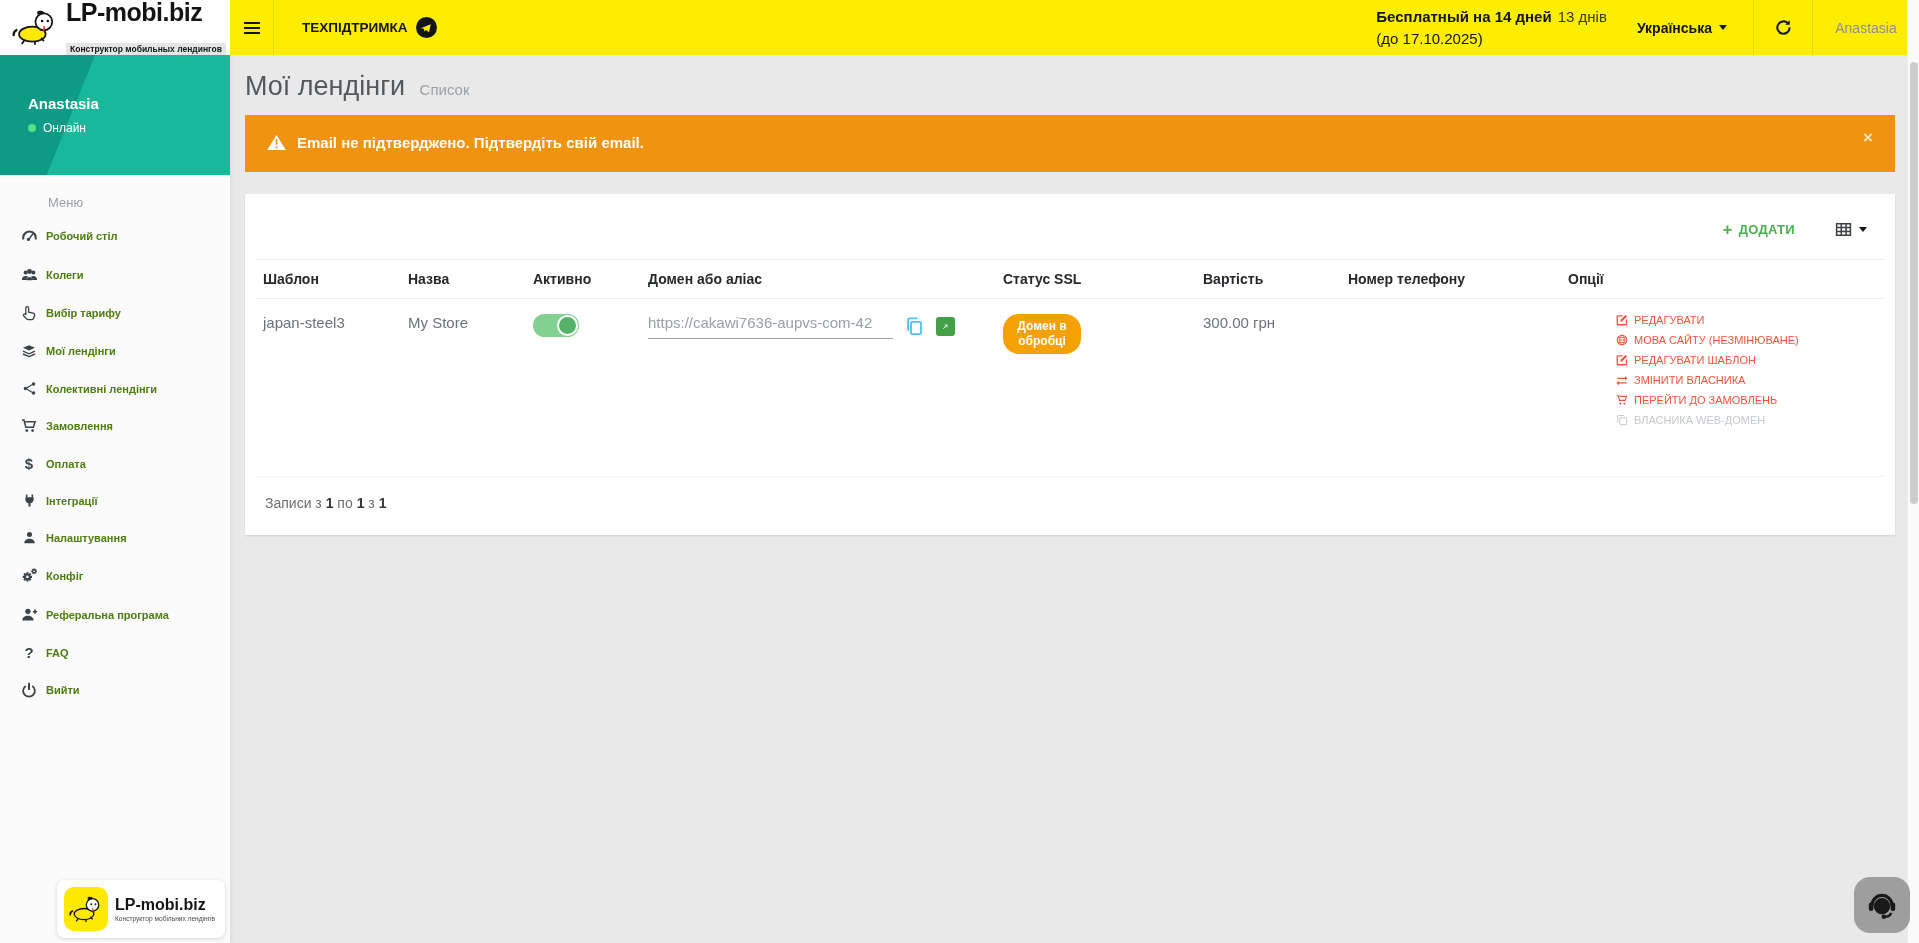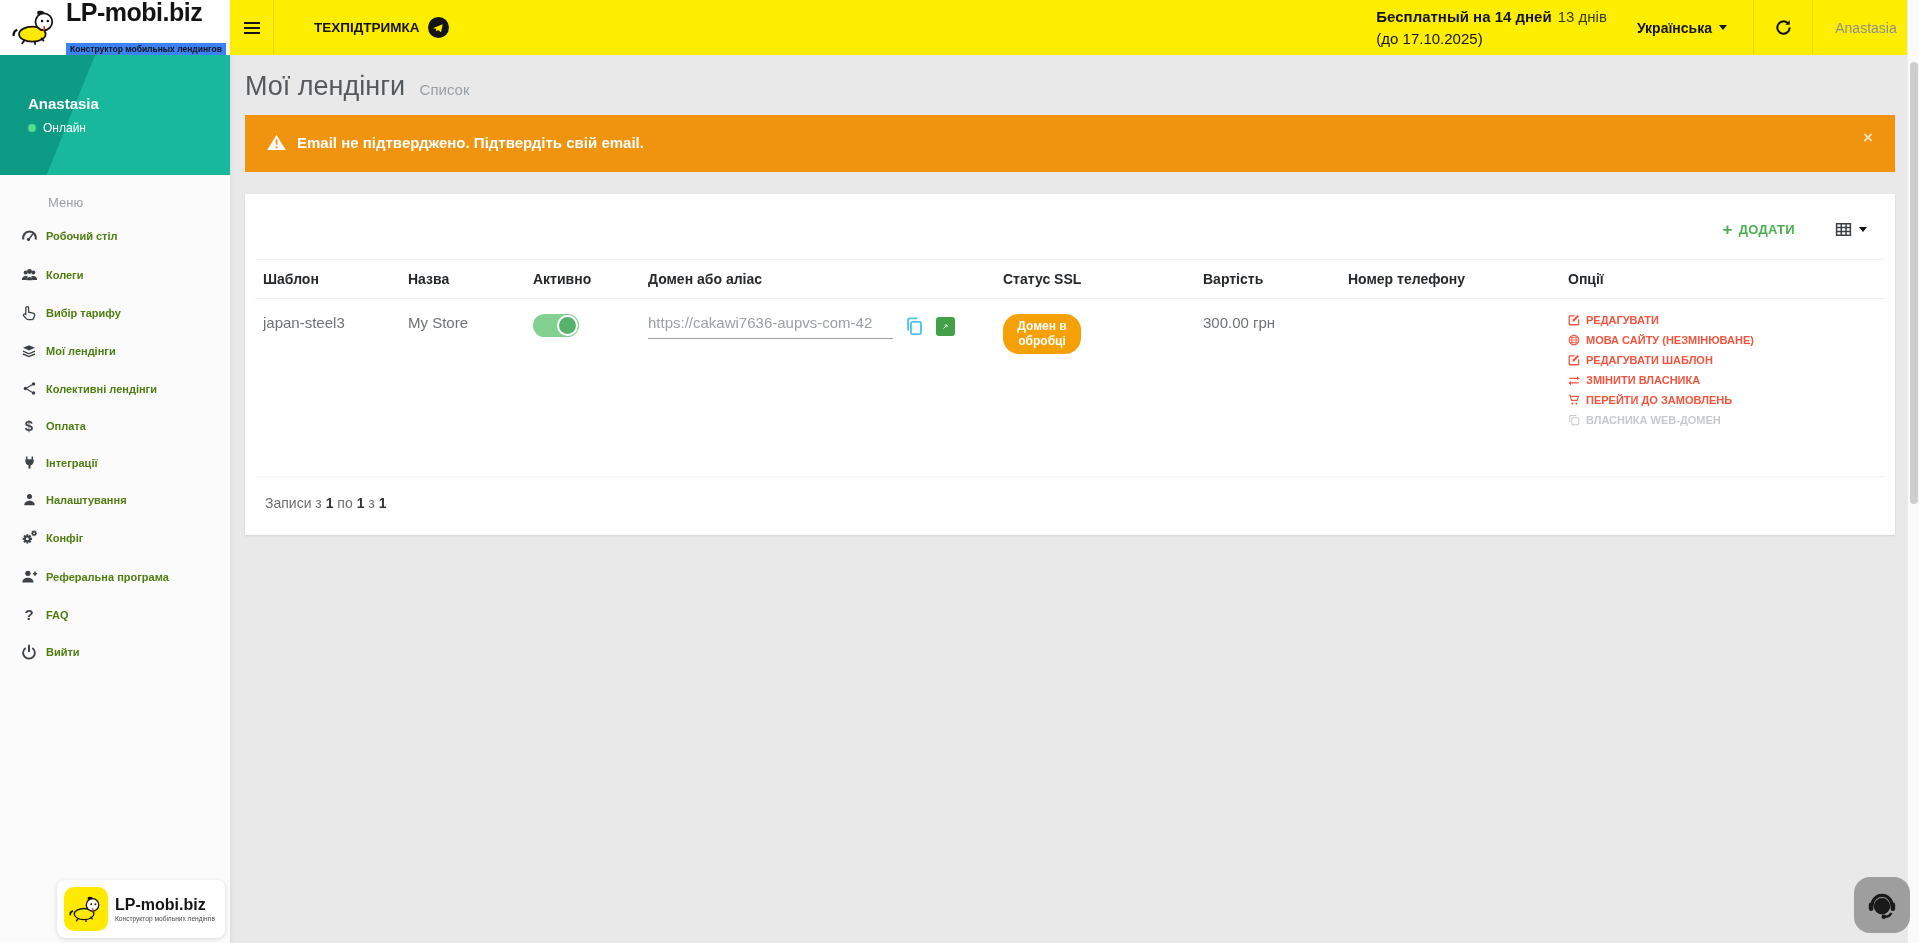--- a/index.html
+++ b/index.html
@@ -7,26 +7,26 @@
   body {
     width:1919px; height:943px; overflow:hidden; position:relative;
     font-family:"Liberation Sans", sans-serif; background:#e9e9e9;
   }
   svg { display:block; }
 
   
   .topbar { height:55px; display:flex; position:relative; z-index:5; }
   .logo-box { width:230px; background:#fff; display:flex; align-items:center; gap:8px; padding-left:12px; flex-shrink:0; }
   .logo-text .logo-title { font-size:25px; font-weight:bold; color:#141414; letter-spacing:-0.5px; line-height:1; }
-  .logo-text .logo-sub { font-size:8.5px; font-weight:bold; color:#141414; background:#3b82f6; padding:1px 4px; margin-top:18px; display:inline-block; }
+  .logo-text .logo-sub { font-size:8.5px; font-weight:bold; color:#141414; background:#e5e5e5; padding:1px 4px; margin-top:18px; display:inline-block; }
   .topbar-yellow { flex:1; background:#fdee00; display:flex; align-items:center; height:100%; }
   .burger-sec { width:44px; height:100%; display:flex; align-items:center; justify-content:center; border-right:1px solid #e6d800; cursor:pointer; }
   .burger { width:16px; }
   .burger span { display:block; height:2px; background:#141414; margin:3px 0; }
-  .support { margin-left:40px; display:flex; align-items:center; gap:8px; font-weight:bold; font-size:13.5px; color:#141414; cursor:pointer; }
+  .support { margin-left:28px; display:flex; align-items:center; gap:8px; font-weight:bold; font-size:13.5px; color:#141414; cursor:pointer; }
   .tg-circle { width:21px; height:21px; border-radius:50%; background:#141414; display:flex; align-items:center; justify-content:center; }
   .top-right { margin-left:auto; display:flex; align-items:center; height:100%; }
   .trial { font-size:15px; color:#141414; line-height:22px; margin-right:30px; }
   .trial b { font-weight:bold; }
   .trial .days { color:#3a3a00; font-weight:normal; margin-left:6px; }
   .lang { font-weight:bold; font-size:14px; color:#141414; display:flex; align-items:center; gap:7px; margin-right:26px; cursor:pointer; }
   .caret-down { width:0; height:0; border-left:4px solid transparent; border-right:4px solid transparent; border-top:5px solid #141414; }
   .vsep { width:1px; height:100%; background:#e6d800; }
   .refresh-sec { width:58px; height:100%; display:flex; align-items:center; justify-content:center; cursor:pointer; }
   .user-sec { width:106px; height:100%; display:flex; align-items:center; justify-content:center; color:#8f8f8f; font-size:14px; cursor:pointer; }
@@ -87,22 +87,22 @@
   .domain-input { width:245px; border:none; border-bottom:1px solid #9e9e9e; background:transparent;
     color:#9aa0a6; font-size:15px; font-family:"Liberation Sans",sans-serif; padding:0 0 7px; outline:none; }
   .icon-btn { background:none; border:none; padding:0; cursor:pointer; display:flex; }
   .ext-box { width:19px; height:19px; background:#43a047; border-radius:3px; display:flex; align-items:center; justify-content:center; cursor:pointer; border:none; }
 
   .ssl-badge { display:inline-block; background:#f5a106; color:#fff; font-weight:bold; font-size:12px;
     max-width:78px; text-align:center; padding:5px 9px; border-radius:16px; line-height:1.25; }
 
   .opt-list { list-style:none; margin:0; padding:0; }
   .opt-list li { margin-bottom:8px; }
-  .opt-link { display:flex; align-items:center; gap:6px; color:#f4543d; font-size:11px; font-weight:bold;
-    text-decoration:none; cursor:pointer; }
+  .opt-link { display:flex; align-items:center; gap:6px; color:#f4543d; font-size:11px; font-weight:normal;
+    text-decoration:none; cursor:pointer;margin-left:48px; }
   .opt-link svg { fill:currentColor; flex-shrink:0; }
   .opt-link.disabled { color:#c6c9cc; cursor:default; }
 
   .panel-footer { display:flex; justify-content:space-between; align-items:center; padding:18px 10px 14px; }
   .records { font-size:14px; color:#6b6f73; }
   .records b { color:#33373a; }
   .footer-right { display:flex; align-items:center; gap:9px; }
   .muted-label { font-size:12px; color:#a7acb1; }
   .page-size-select { width:62px; height:36px; background:#e4e4e8; border:2px solid #6f757c; border-radius:5px;
     color:#b7bcc1; font-size:13px; display:flex; align-items:center; justify-content:space-between; padding:0 9px; cursor:pointer; }
@@ -237,20 +237,30 @@
       <li>
         <span class="mi">
           <svg viewBox="0 0 16 16" width="15" height="15">
               <circle cx="12.3" cy="3.2" r="1.9"></circle>
               <circle cx="3.7" cy="8" r="1.9"></circle>
               <circle cx="12.3" cy="12.8" r="1.9"></circle>
               <path d="M5.4 7.1l5.2-3M5.4 8.9l5.2 3" stroke="currentColor" stroke-width="1.3"></path>
             </svg>
         </span>
           <span class="ml">Колективні лендінги</span>
+      </li>
+      <li>
+        <span class="mi">
+          <svg viewBox="0 0 16 16" width="16" height="16">
+              <path d="M1 2h2l1.8 7.2h7.6l1.6-5.4H4.4" fill="none" stroke="currentColor" stroke-width="1.5"></path>
+              <circle cx="5.8" cy="12.6" r="1.4"></circle>
+              <circle cx="11.6" cy="12.6" r="1.4"></circle>
+            </svg>
+        </span>
+          <span class="ml">Замовлення</span>
       </li>
       <li>
         <span class="mi">
             <span class="glyph-ic">$</span>
           </span>
         <span class="ml">Оплата</span>
       </li>
       <li>
         <span class="mi">
           <svg viewBox="0 0 16 16" width="15" height="15">

